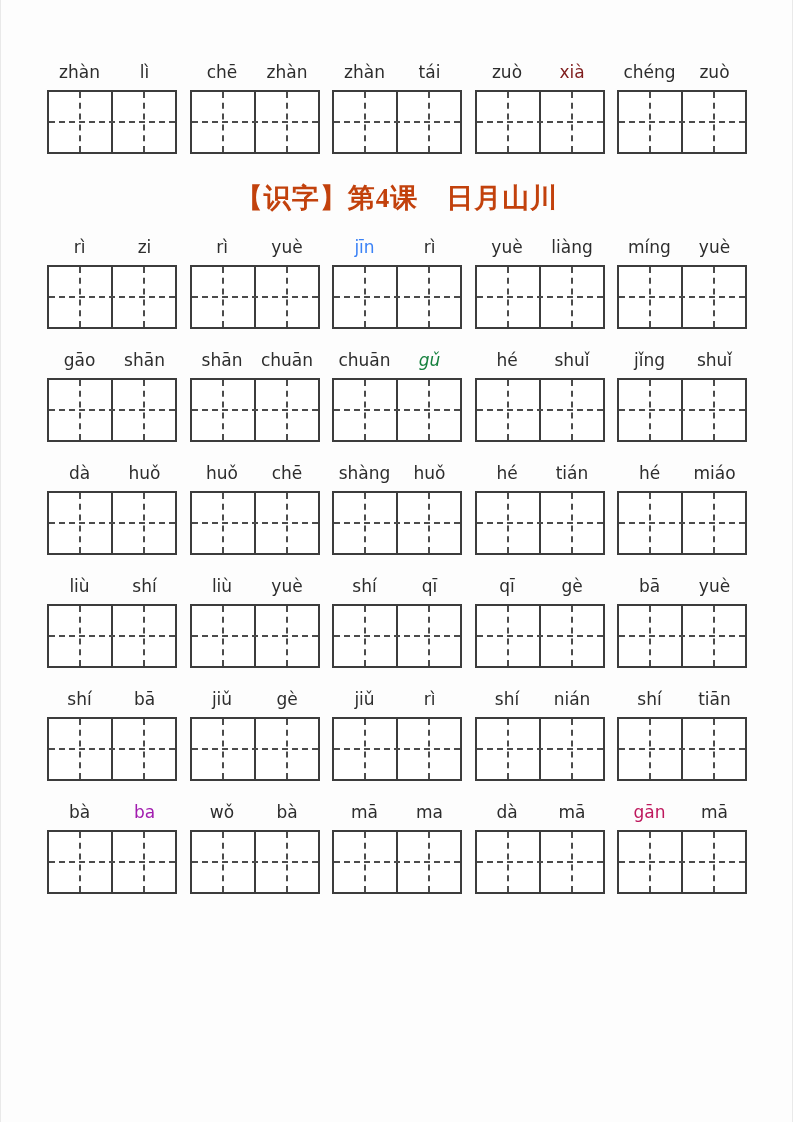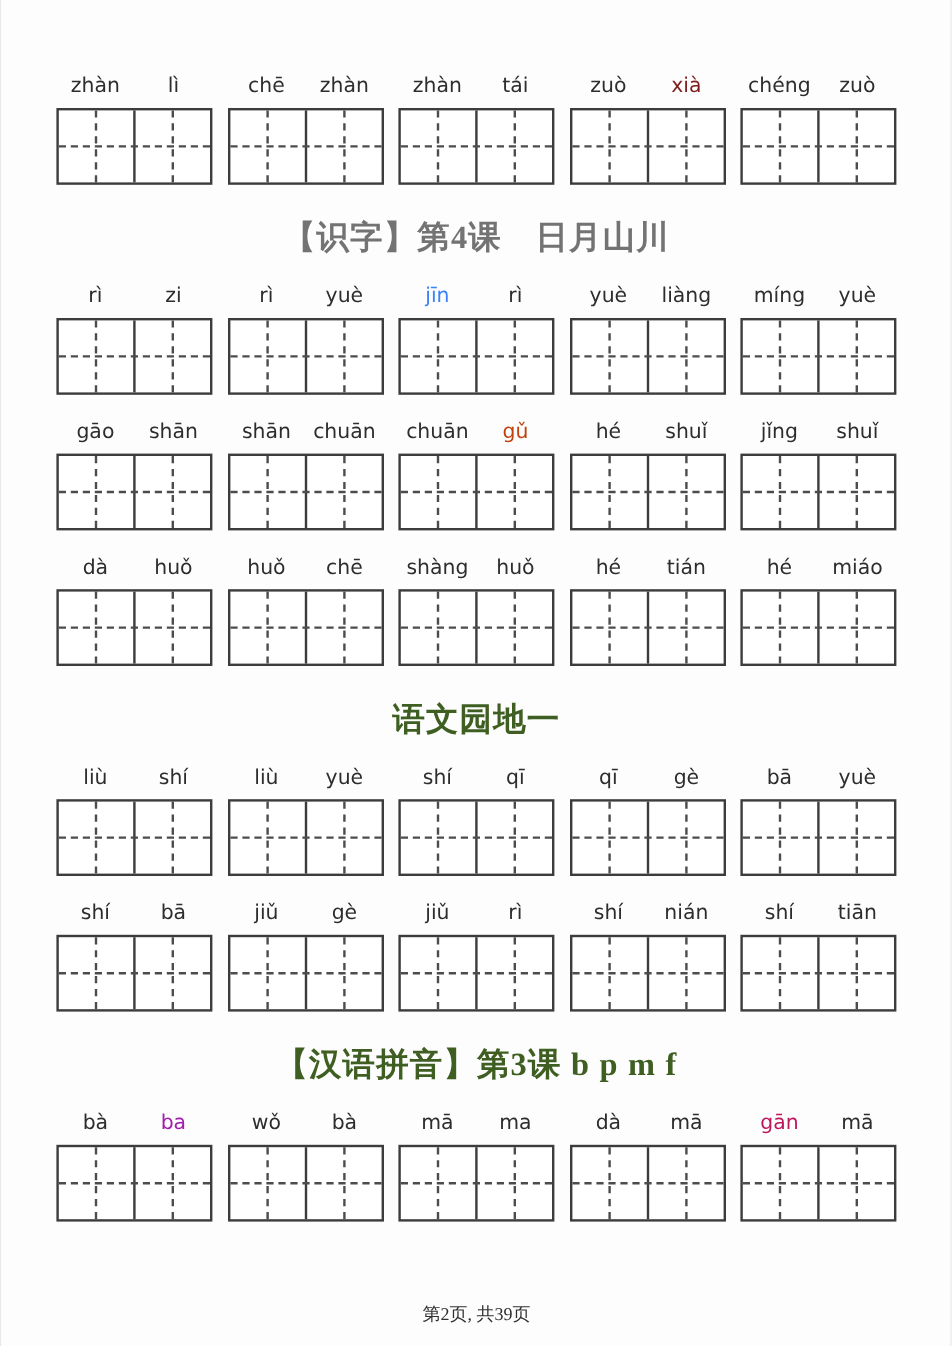--- a/index.html
+++ b/index.html
@@ -139,21 +139,21 @@
     <div class="pinyin-pair">
       <span class="syllable" style="color: rgb(45, 45, 45);">chéng</span>
       <span class="syllable" style="color: rgb(45, 45, 45);">zuò</span>
     </div>
     <div class="tzg">
       <div class="tzg-cell"></div>
       <div class="tzg-cell"></div>
     </div>
   </div>
       </div>
-      <div class="section-heading" style="color: #737373;">【识字】第4课　日月山川</div>
+      <div class="section-heading" style="color: #c2410c;">【识字】第4课　日月山川</div>
       <div class="grid-row">
         <div class="group">
     <div class="pinyin-pair">
       <span class="syllable" style="color: rgb(45, 45, 45);">rì</span>
       <span class="syllable" style="color: rgb(45, 45, 45);">zi</span>
     </div>
     <div class="tzg">
       <div class="tzg-cell"></div>
       <div class="tzg-cell"></div>
     </div>
@@ -216,21 +216,21 @@
       <span class="syllable" style="color: rgb(45, 45, 45);">chuān</span>
     </div>
     <div class="tzg">
       <div class="tzg-cell"></div>
       <div class="tzg-cell"></div>
     </div>
   </div>
         <div class="group">
     <div class="pinyin-pair">
       <span class="syllable" style="color: rgb(45, 45, 45);">chuān</span>
-      <span class="syllable" style="color: #c2410c;">gǔ</span>
+      <span class="syllable" style="color: #15803d; font-style: italic;">gǔ</span>
     </div>
     <div class="tzg">
       <div class="tzg-cell"></div>
       <div class="tzg-cell"></div>
     </div>
   </div>
         <div class="group">
     <div class="pinyin-pair">
       <span class="syllable" style="color: rgb(45, 45, 45);">hé</span>
       <span class="syllable" style="color: rgb(45, 45, 45);">shuǐ</span>
@@ -296,21 +296,20 @@
     <div class="pinyin-pair">
       <span class="syllable" style="color: rgb(45, 45, 45);">hé</span>
       <span class="syllable" style="color: rgb(45, 45, 45);">miáo</span>
     </div>
     <div class="tzg">
       <div class="tzg-cell"></div>
       <div class="tzg-cell"></div>
     </div>
   </div>
       </div>
-      <div class="section-heading" style="color: rgb(63, 94, 33);">语文园地一</div>
       <div class="grid-row">
         <div class="group">
     <div class="pinyin-pair">
       <span class="syllable" style="color: rgb(45, 45, 45);">liù</span>
       <span class="syllable" style="color: rgb(45, 45, 45);">shí</span>
     </div>
     <div class="tzg">
       <div class="tzg-cell"></div>
       <div class="tzg-cell"></div>
     </div>
@@ -401,21 +400,20 @@
     <div class="pinyin-pair">
       <span class="syllable" style="color: rgb(45, 45, 45);">shí</span>
       <span class="syllable" style="color: rgb(45, 45, 45);">tiān</span>
     </div>
     <div class="tzg">
       <div class="tzg-cell"></div>
       <div class="tzg-cell"></div>
     </div>
   </div>
       </div>
-      <div class="section-heading" style="color: rgb(63, 94, 33);">【汉语拼音】第3课 b p m f</div>
       <div class="grid-row">
         <div class="group">
     <div class="pinyin-pair">
       <span class="syllable" style="color: rgb(45, 45, 45);">bà</span>
       <span class="syllable" style="color: #a21caf;">ba</span>
     </div>
     <div class="tzg">
       <div class="tzg-cell"></div>
       <div class="tzg-cell"></div>
     </div>
@@ -455,14 +453,13 @@
       <span class="syllable" style="color: #be185d;">gān</span>
       <span class="syllable" style="color: rgb(45, 45, 45);">mā</span>
     </div>
     <div class="tzg">
       <div class="tzg-cell"></div>
       <div class="tzg-cell"></div>
     </div>
   </div>
       </div>
     </div>
-  <div class="page-footer">第2页, 共39页</div>
 </div>
 
 </body></html>

